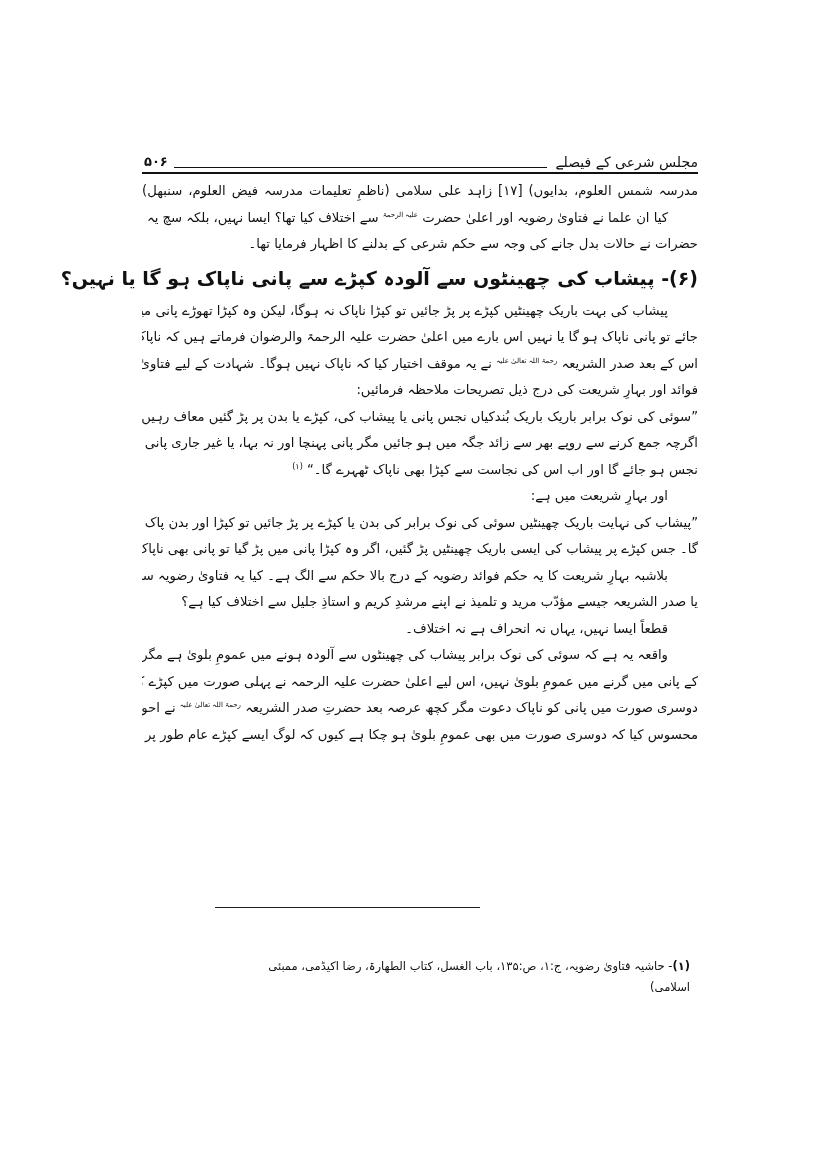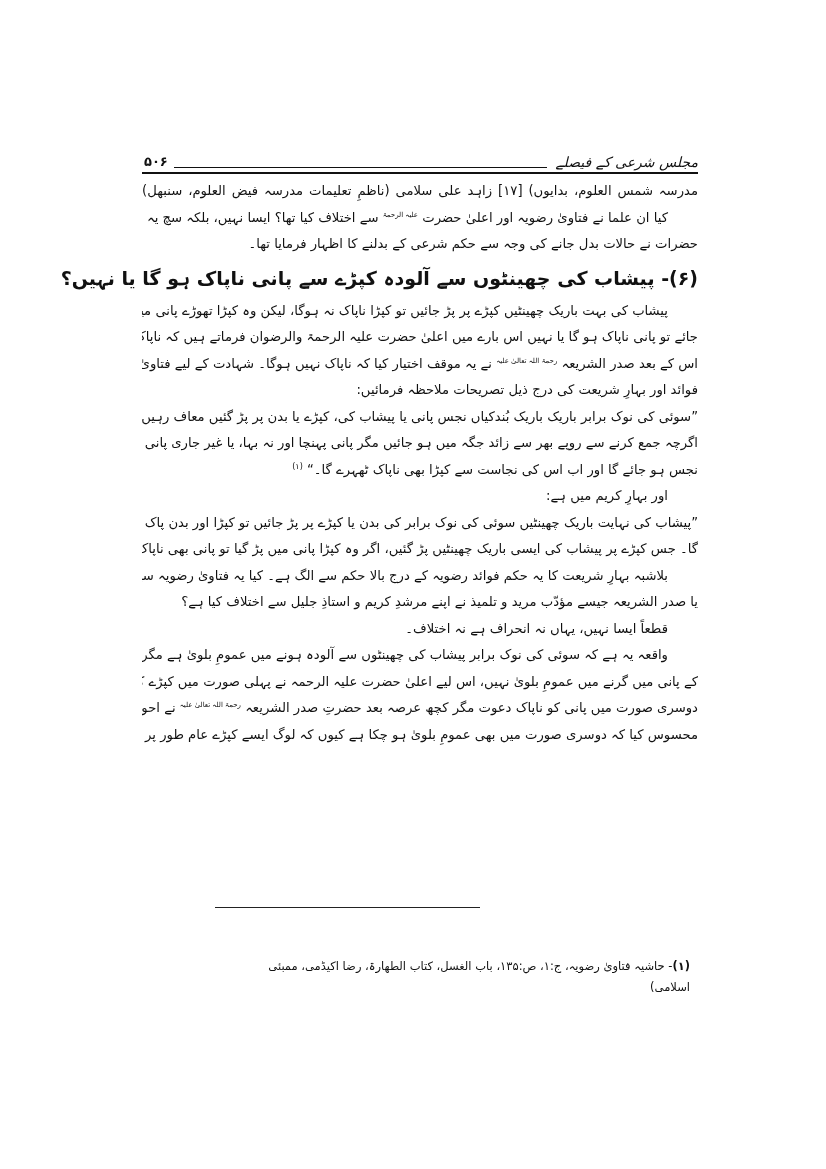--- a/index.html
+++ b/index.html
@@ -30,21 +30,20 @@
       display: flex;
       align-items: flex-end;
       justify-content: space-between;
       direction: rtl;
     }
     .rh-title {
       font-size: 14px;
       line-height: 20px;
       padding-left: 4px;
       white-space: nowrap;
-      font-style: italic;
     }
     .rh-rule {
       flex: 1;
       border-bottom: 1px solid #111;
       margin: 0 4px 4px 4px;
     }
     .rh-page {
       font-size: 13px;
       font-weight: bold;
       line-height: 20px;
@@ -143,21 +142,21 @@
     </div>
     <div class="line last">فوائد اور بہارِ شریعت کی درج ذیل تصریحات ملاحظہ فرمائیں:</div>
 
     <div class="line">”سوئی کی نوک برابر باریک باریک بُندکیاں نجس پانی یا پیشاب کی، کپڑے یا بدن پر پڑ گئیں معاف رہیں گی</div>
     <div class="line">اگرچہ جمع کرنے سے روپے بھر سے زائد جگہ میں ہو جائیں مگر پانی پہنچا اور نہ بہا، یا غیر جاری پانی میں وہ کپڑا گر گیا تو پانی</div>
     <div class="line last">
       <span>نجس ہو جائے گا اور اب اس کی نجاست سے کپڑا بھی ناپاک ٹھہرے گا۔“</span>
       <span class="fnref">(۱)</span>
     </div>
 
-    <div class="line last indent">اور بہارِ کریم میں ہے:</div>
+    <div class="line last indent">اور بہارِ شریعت میں ہے:</div>
     <div class="line">”پیشاب کی نہایت باریک چھینٹیں سوئی کی نوک برابر کی بدن یا کپڑے پر پڑ جائیں تو کپڑا اور بدن پاک رہے</div>
     <div class="line last">
       <span>گا۔ جس کپڑے پر پیشاب کی ایسی باریک چھینٹیں پڑ گئیں، اگر وہ کپڑا پانی میں پڑ گیا تو پانی بھی ناپاک نہ ہوگا۔“</span>
       
     </div>
 
     <div class="line indent">بلاشبہ بہارِ شریعت کا یہ حکم فوائد رضویہ کے درج بالا حکم سے الگ ہے۔ کیا یہ فتاویٰ رضویہ سے انحراف ہے</div>
     <div class="line last">یا صدر الشریعہ جیسے مؤدّب مرید و تلمیذ نے اپنے مرشدِ کریم و استاذِ جلیل سے اختلاف کیا ہے؟</div>
 
     <div class="line last indent">قطعاً ایسا نہیں، یہاں نہ انحراف ہے نہ اختلاف۔</div>

